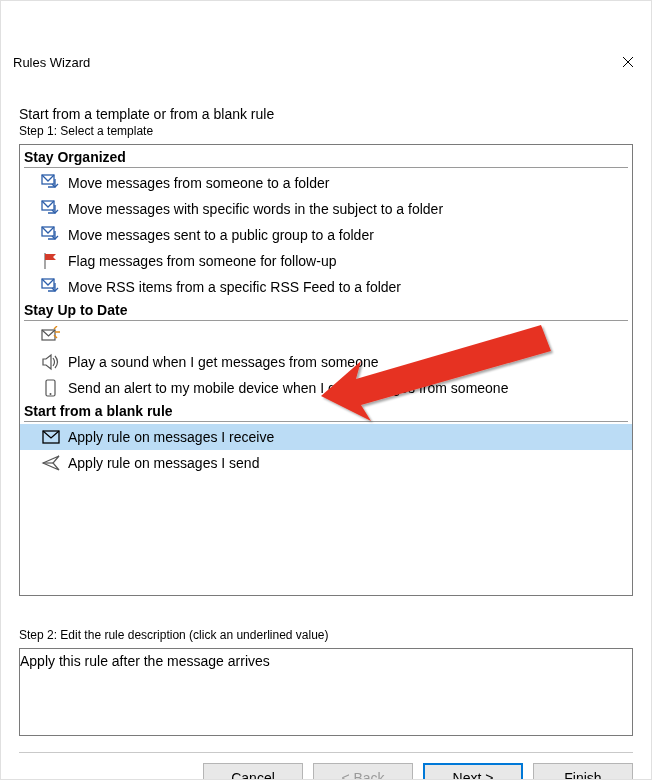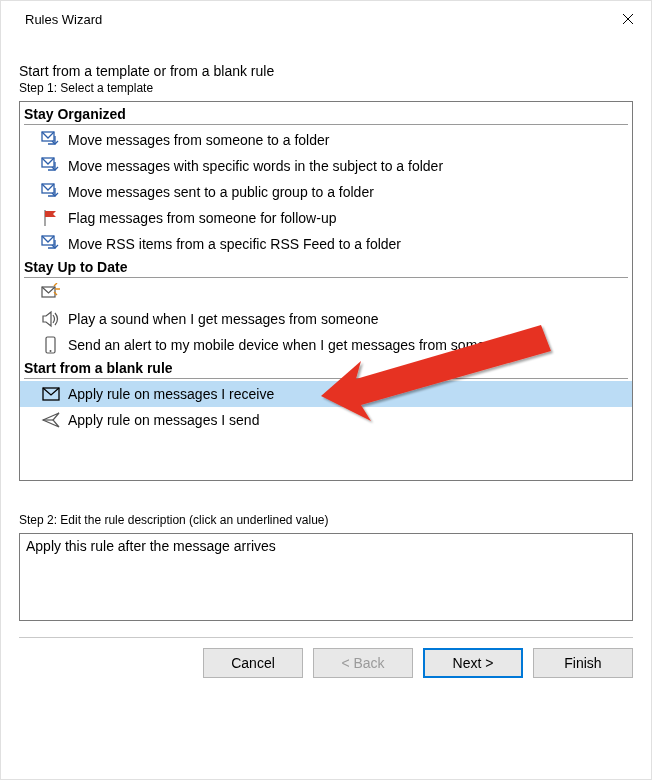--- a/index.html
+++ b/index.html
@@ -16,21 +16,22 @@
     background: #fff;
     position: relative;
     border: 1px solid #e0e0e0;
     overflow: hidden;
   }
   .titlebar {
     display: flex;
     align-items: center;
     justify-content: space-between;
     height: 36px;
-    padding: 0 0 0 24px;
+    padding: 0 0 0 12px;
+    margin-top: 43px;
   }
   .titlebar .title {
     font-size: 13px;
   }
   .titlebar .closebtn {
     width: 46px;
     height: 36px;
     display: flex;
     align-items: center;
     justify-content: center;
@@ -44,21 +45,21 @@
     font-size: 14px;
     margin: 18px 0 2px 0;
   }
   .step-label {
     font-size: 12px;
     margin: 2px 0 6px 0;
   }
   .listbox {
     border: 1px solid #7a7a7a;
     width: 614px;
-    height: 380px;
+    height: 452px;
     background: #fff;
     overflow: hidden;
   }
   .cat-header {
     font-weight: bold;
     font-size: 14px;
     padding: 2px 4px 2px 4px;
   }
   .cat-header.first { padding-top: 4px; }
   .cat-underline {
@@ -88,21 +89,21 @@
   .item .lbl {
     font-size: 14px;
   }
   .step2 {
     margin-top: 32px;
   }
   .descbox {
     border: 1px solid #7a7a7a;
     width: 614px;
     height: 88px;
-    padding: 4px 6px;
+    padding: 4px 0;
     font-size: 14px;
     background: #fff;
   }
   hr.sep {
     border: none;
     border-top: 1px solid #c9c9c9;
     margin: 16px 0 10px 0;
   }
   .buttonbar {
     display: flex;

